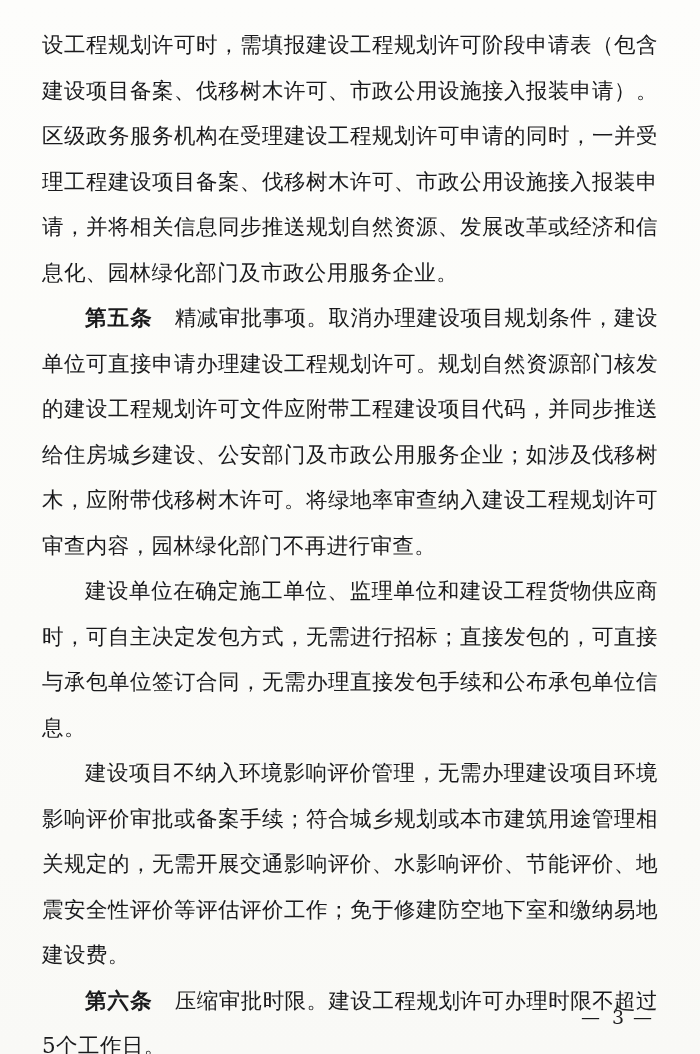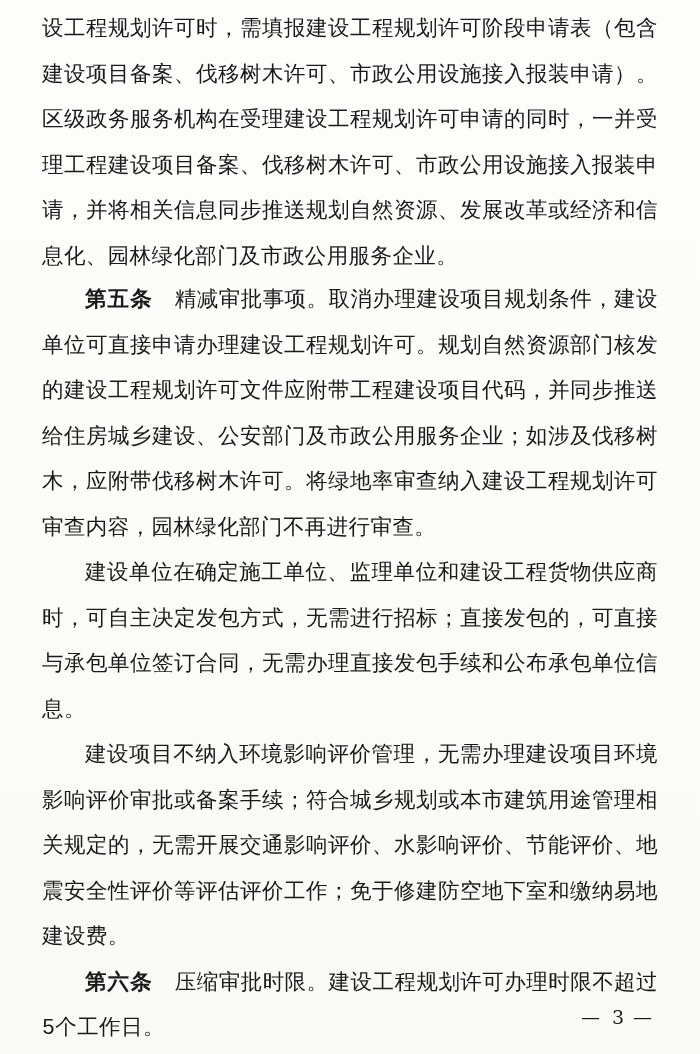--- a/index.html
+++ b/index.html
@@ -12,41 +12,40 @@
     background: #fdfdfb;
     font-family: "DejaVu Serif", "Liberation Serif", serif;
     color: #17181a;
     overflow: hidden;
   }
   .page {
     position: relative;
     width: 700px;
     height: 1054px;
     box-sizing: border-box;
-    padding: 5px 42px 0 42px;
+    padding: 22px 42px 0 42px;
     background: linear-gradient(180deg, #fdfdfb 0%, #fbfbf8 60%, #f9f9f6 100%);
   }
   .body-text {
     font-size: 21.5px;
     line-height: 45.5px;
     letter-spacing: 0.4px;
     text-align: justify;
     text-justify: inter-character;
     color: #1a1a1c;
   }
   .para {
     margin: 0;
     text-indent: 0;
   }
   .para + .para {
     margin-top: 0;
   }
   .indent {
     text-indent: 43px;
-    font-family: Liberation Mono, monospace;
   }
   .art-label {
     font-weight: bold;
     letter-spacing: 1px;
   }
   .art-gap {
     display: inline-block;
     width: 22px;
   }
   .footer {

